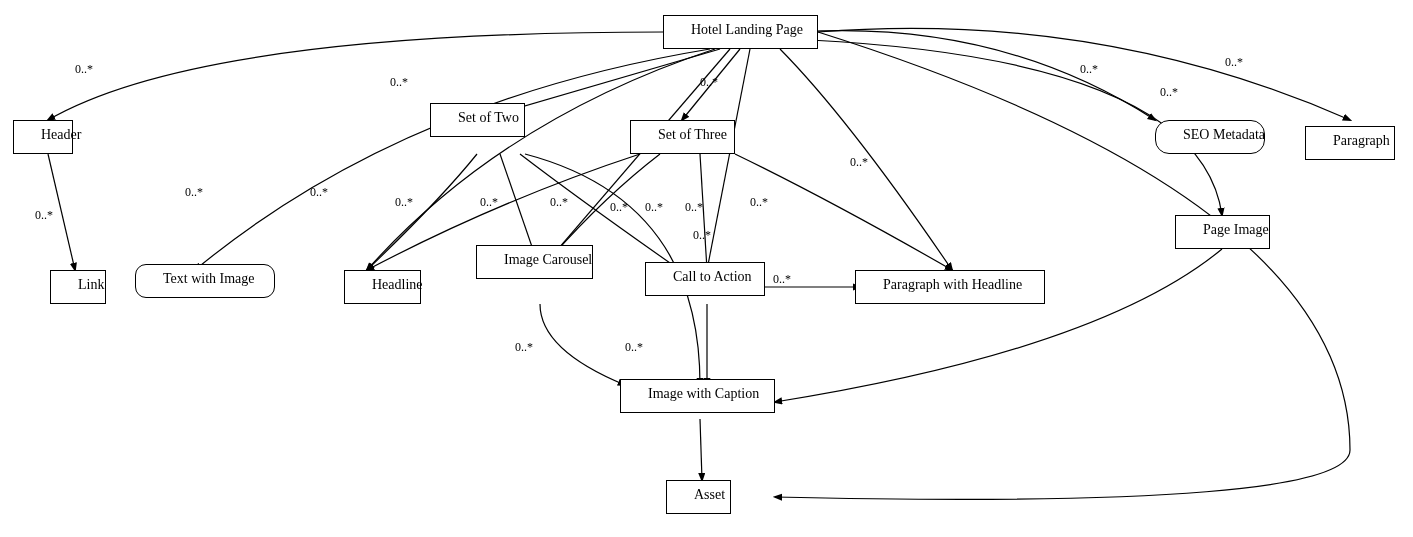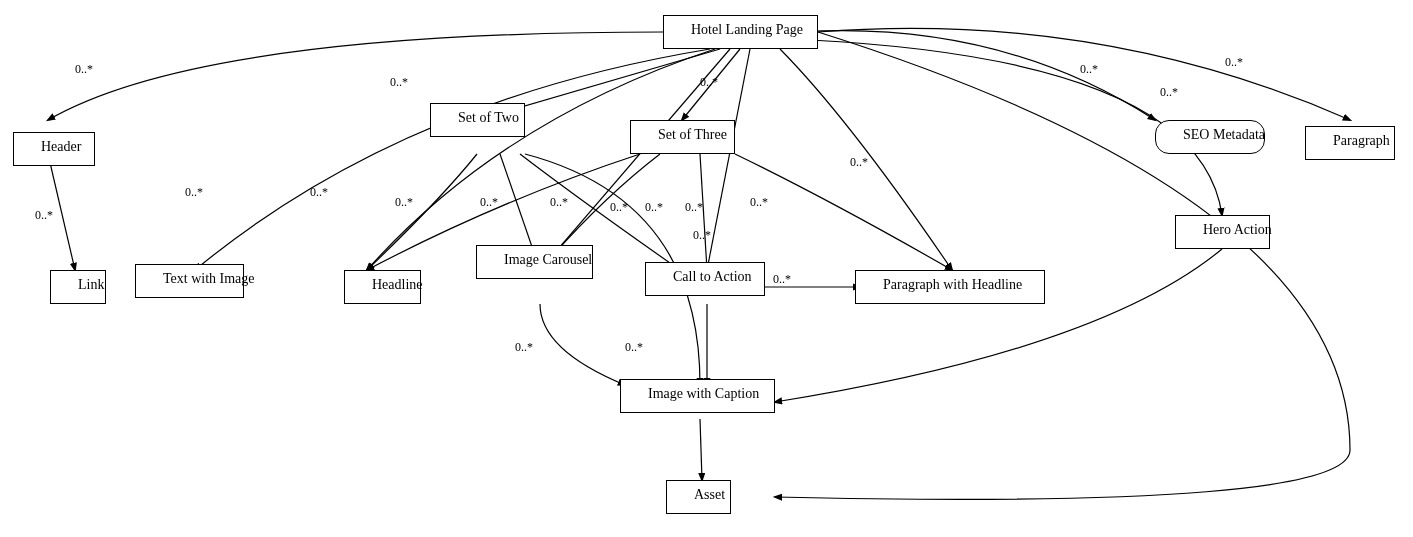--- a/index.html
+++ b/index.html
@@ -102,49 +102,49 @@
 
     <path d="M 700 419 L 702 480" fill="none" stroke="#000" stroke-width="1.2" marker-end="url(#arrow)"></path>
 
     <path d="M 818 32 Q 1350 200 1350 450 Q 1350 510 775 497" fill="none" stroke="#000" stroke-width="1.2" marker-end="url(#arrow)"></path>
   </svg>
 
   <div class="node" style="left:663px; top:15px; width:155px; height:34px;">
     <span>Hotel Landing Page</span>
   </div>
 
-  <div class="node" style="left:13px; top:120px; width:82px; height:34px;margin-top:12px;">
+  <div class="node" style="left:13px; top:120px; width:60px; height:34px;">
     <span>Header</span>
   </div>
 
   <div class="node" style="left:430px; top:103px; width:95px; height:34px;">
     <span>Set of Two</span>
   </div>
 
   <div class="node" style="left:630px; top:120px; width:105px; height:34px;font-family:Liberation Serif, serif;">
     <span>Set of Three</span>
   </div>
 
   <div class="node" style="left:1155px; top:120px; width:110px; height:34px;border-radius:14px;">
     <span>SEO Metadata</span>
   </div>
 
   <div class="node" style="left:1305px; top:120px; width:90px; height:34px;margin-top:6px;">
     <span>Paragraph</span>
   </div>
 
   <div class="node" style="left:1175px; top:215px; width:95px; height:34px;">
-    <span>Hero Action</span>
+    <span>Page Image</span>
   </div>
 
   <div class="node" style="left:50px; top:270px; width:50px; height:34px;">
     <span>Link</span>
   </div>
 
-  <div class="node" style="left:135px; top:264px; width:109px; height:34px;">
+  <div class="node" style="left:135px; top:264px; width:140px; height:34px;border-radius:11px;">
     <span>Text with Image</span>
   </div>
 
   <div class="node" style="left:308px; top:270px; width:77px; height:34px;margin-left:36px;">
     <span>Headline</span>
   </div>
 
   <div class="node" style="left:476px; top:245px; width:117px; height:34px;">
     <span>Image Carousel</span>
   </div>

